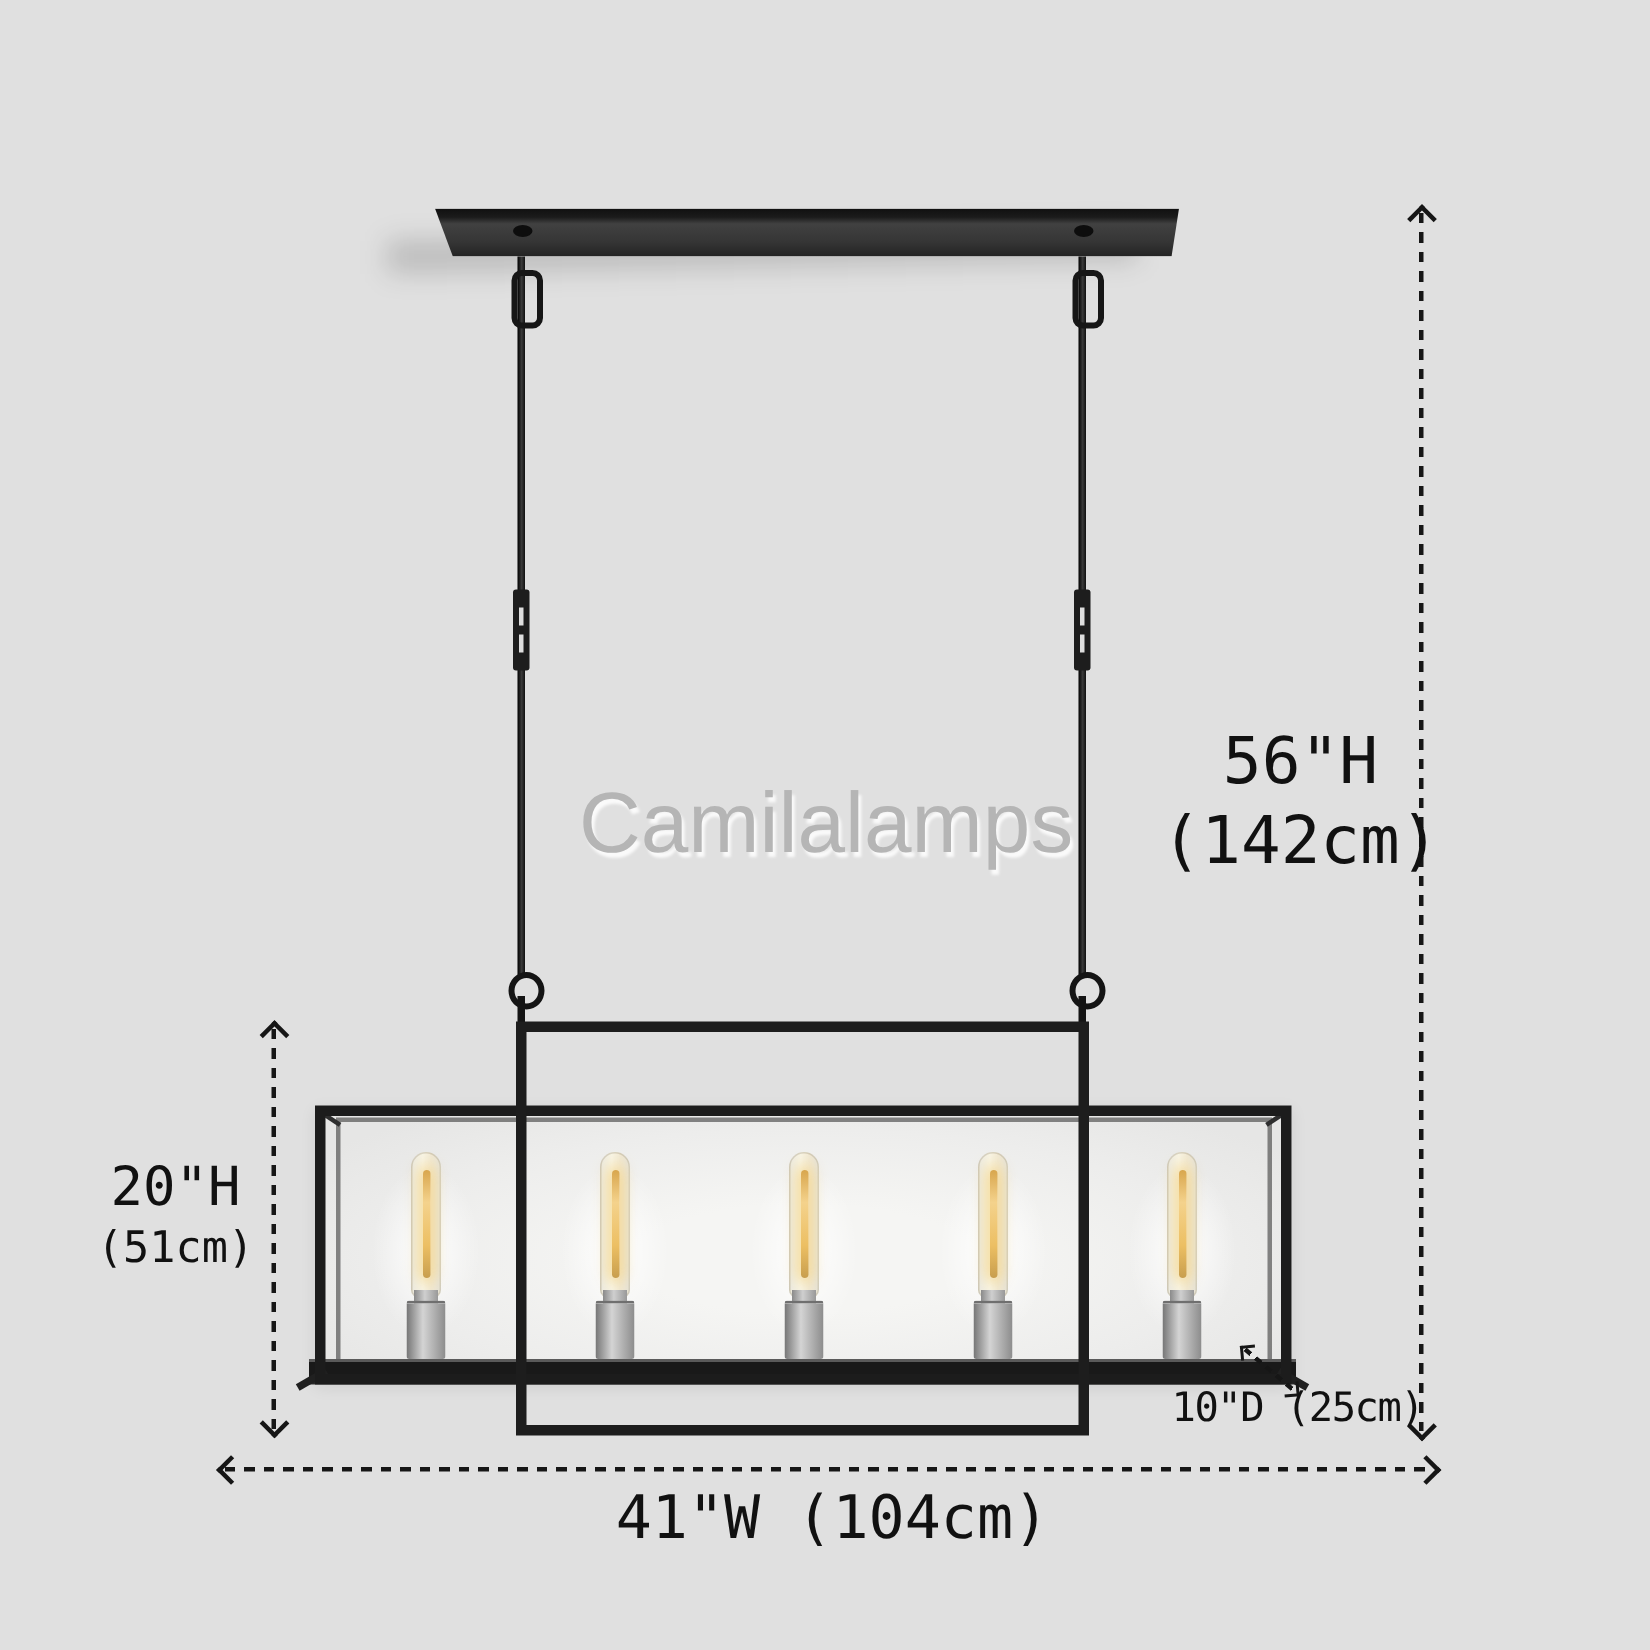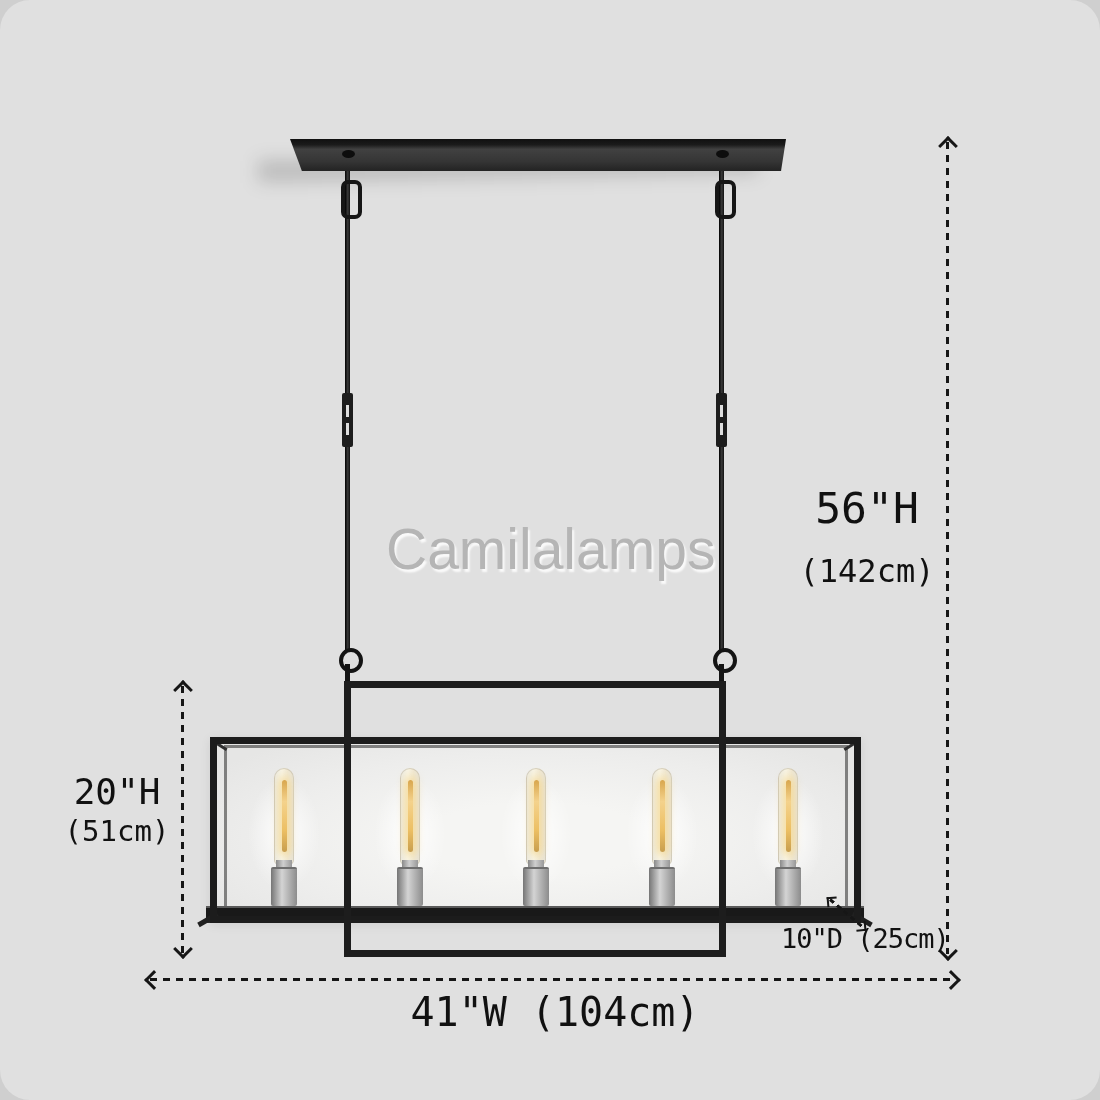--- a/index.html
+++ b/index.html
@@ -1,20 +1,19 @@
 <!DOCTYPE html>
 <html><head>
 <meta charset="utf-8">
 <style>
   html,body{margin:0;padding:0;background:#cfcfcf;}
   .canvas{
     position:relative;width:1100px;height:1100px;overflow:hidden;
     background:#e0e0e0;
     font-family:"DejaVu Sans Mono", monospace;
-    border-radius:30px;
   }
   .abs{position:absolute;}
 
   
   .watermark{
     left:386px;top:516px;width:340px;
     font-family:"Liberation Sans", sans-serif;
     font-size:57px;color:#b5b5b5;letter-spacing:0px;
     text-shadow:2px 3px 2px rgba(255,255,255,0.85);
     white-space:nowrap;
@@ -93,21 +92,21 @@
   .vline{width:3px;background-image:repeating-linear-gradient(to bottom,#161616 0 7px,transparent 7px 13px);}
   .hline{height:3px;background-image:repeating-linear-gradient(to right,#161616 0 7px,transparent 7px 13px);}
   .chev{width:11px;height:11px;border-top:3px solid #161616;border-left:3px solid #161616;}
   .chev-up{transform:rotate(45deg);}
   .chev-down{transform:rotate(225deg);}
   .chev-left{transform:rotate(-45deg);}
   .chev-right{transform:rotate(135deg);}
   .dim-label{color:#111;text-align:center;line-height:1.05;white-space:nowrap;}
   .lbl-56{left:772px;top:486px;width:190px;}
   .lbl-56 .l1{font-size:43px;}
-  .lbl-56 .l2{font-size:32px;margin-top:24px;}
+  .lbl-56 .l2{font-size:44px;margin-top:7px;}
   .lbl-20{left:42px;top:773px;width:150px;}
   .lbl-20 .l1{font-size:36px;}
   .lbl-20 .l2{font-size:29px;margin-top:5px;}
   .lbl-41{left:330px;top:991px;width:450px;font-size:40px;}
   .lbl-10{left:781px;top:925px;width:240px;font-size:27px;text-align:left;letter-spacing:-1px;}
   .depth-arrow{left:830px;top:898px;width:44px;height:3px;
     background-image:repeating-linear-gradient(to right,#161616 0 5px,transparent 5px 9px);
     transform:rotate(40deg);transform-origin:0 50%;}
   .depth-arrow .chev{position:absolute;width:8px;height:8px;border-width:2.5px;}
 </style>

